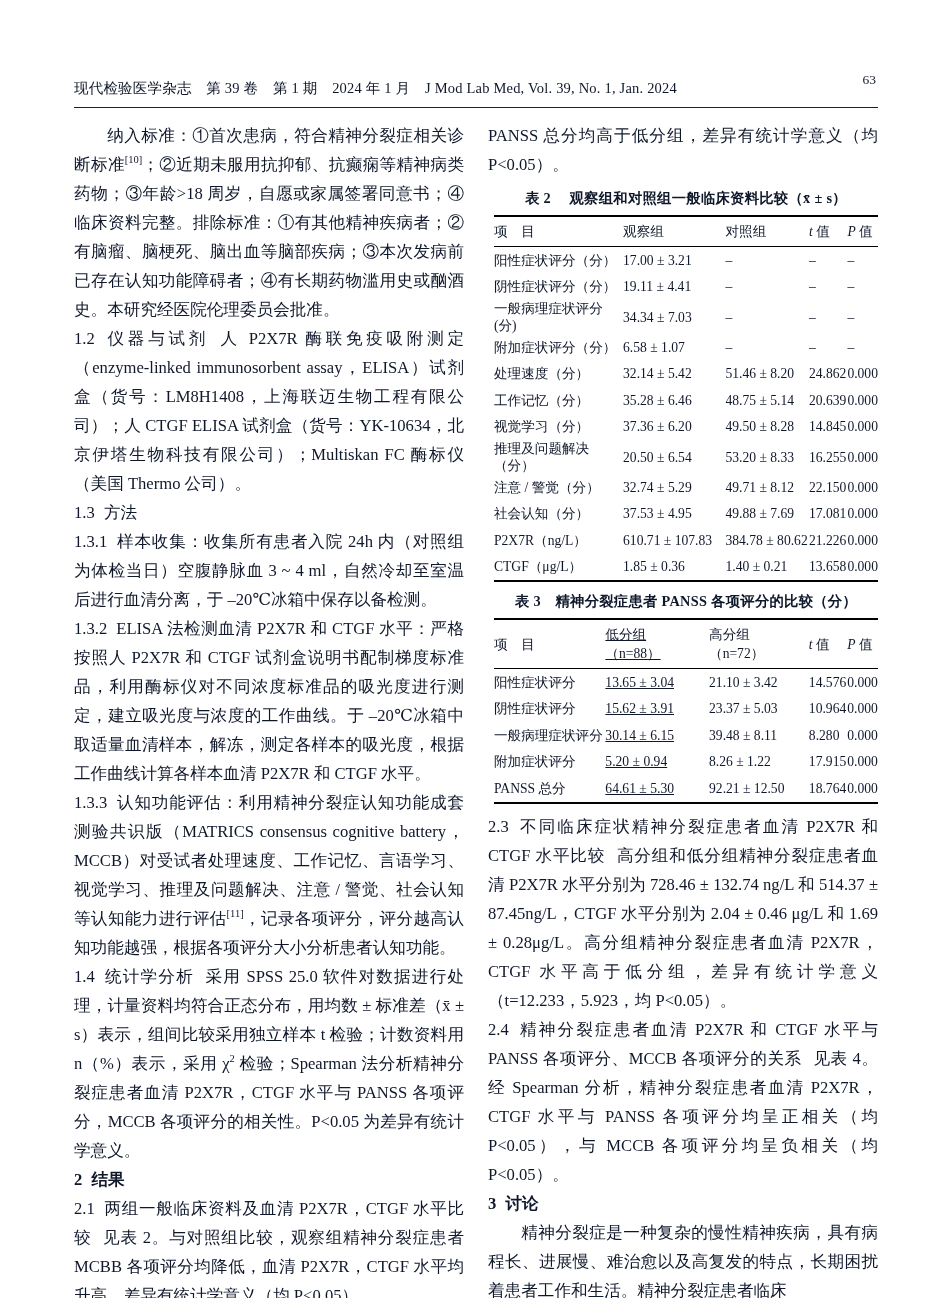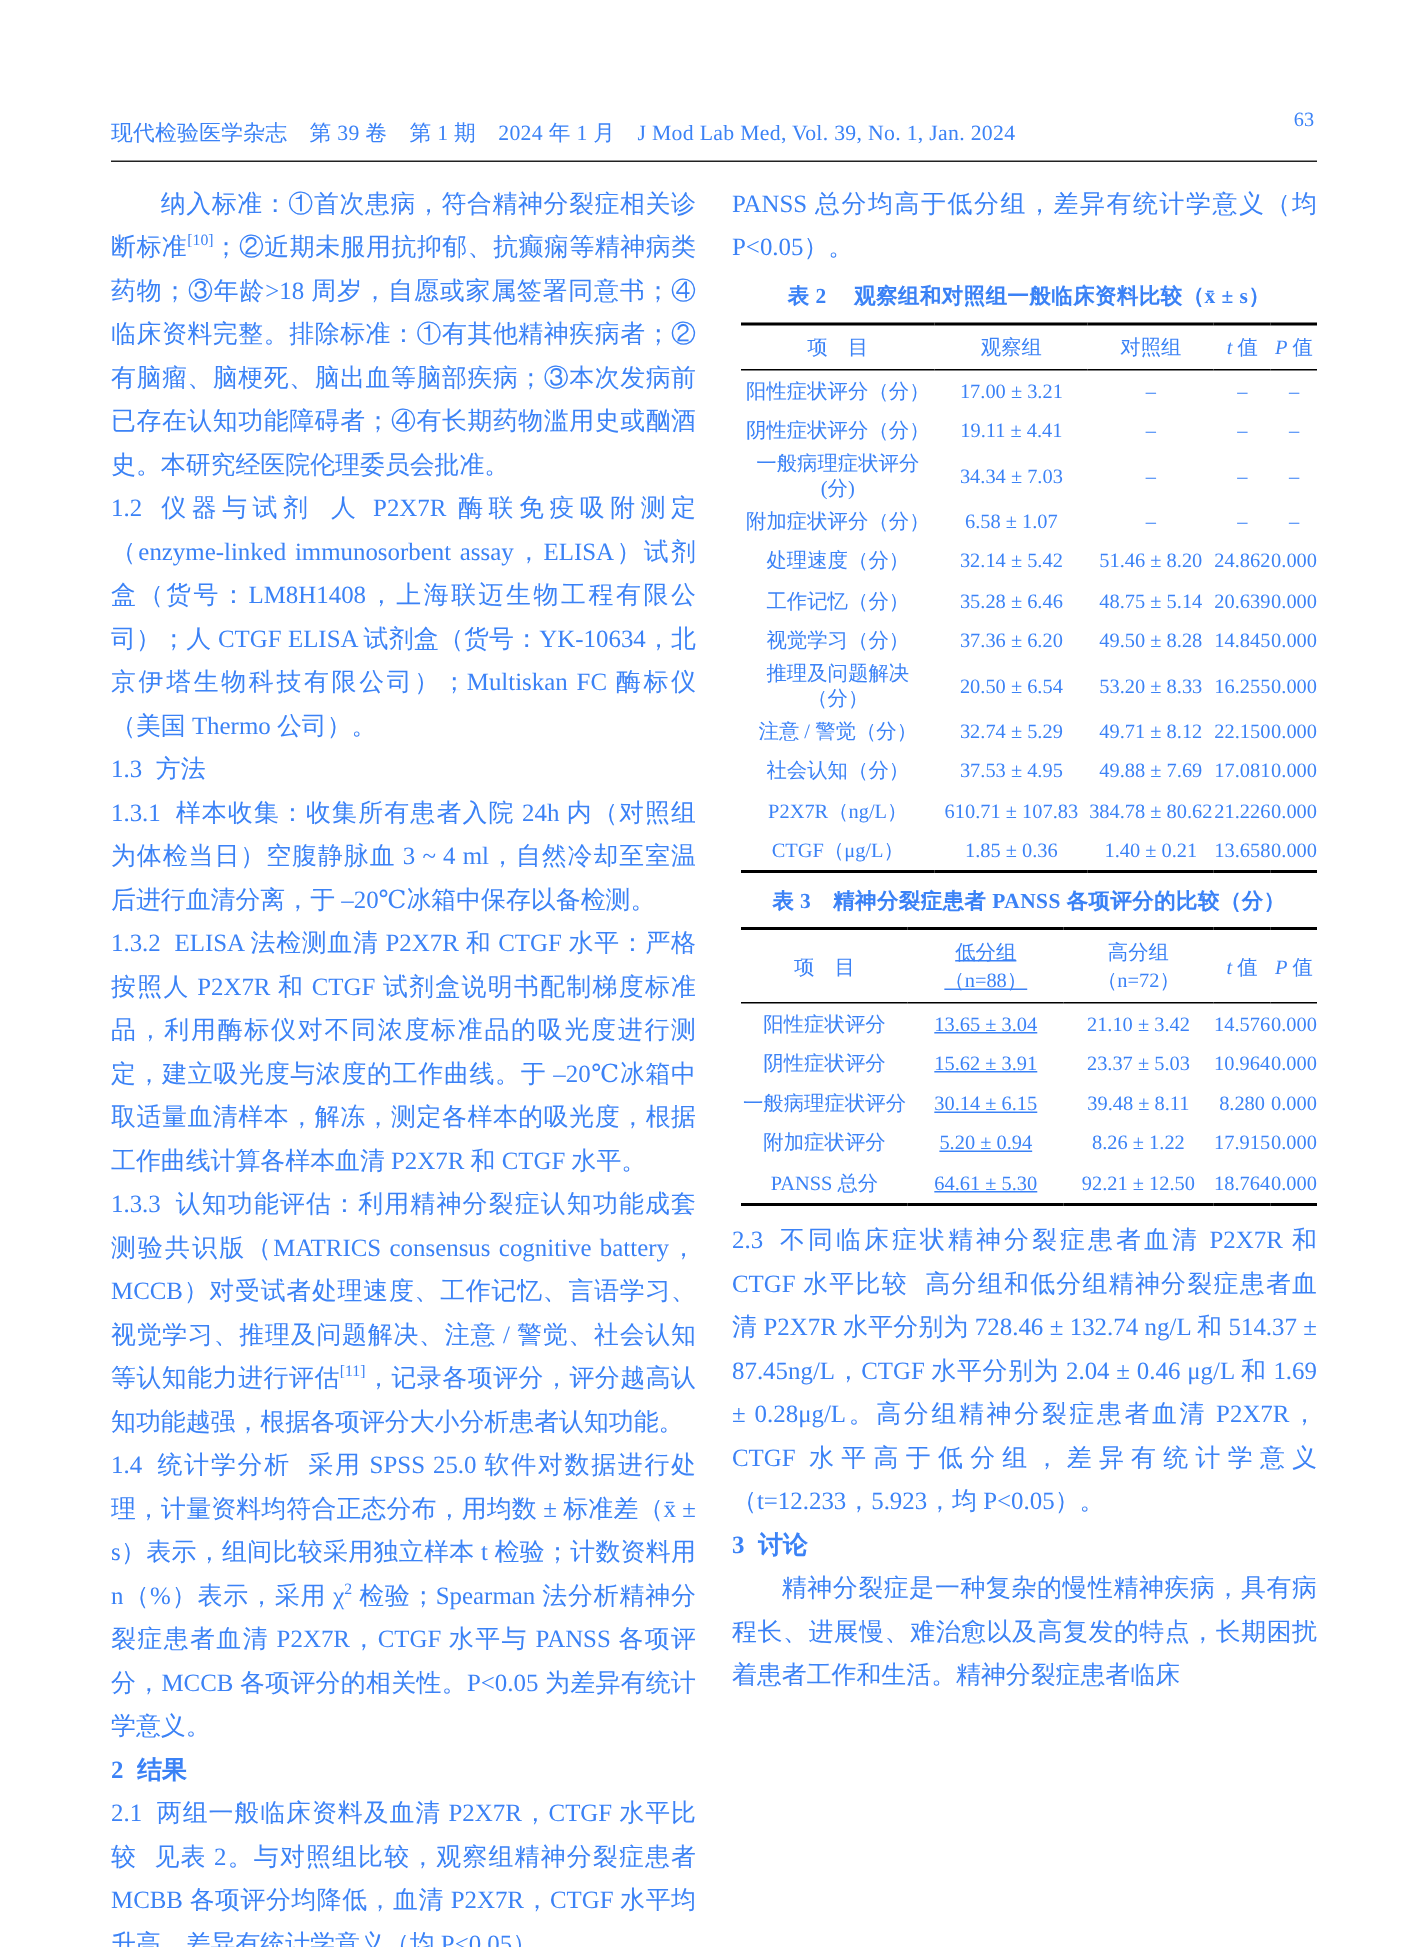--- a/index.html
+++ b/index.html
@@ -1,20 +1,20 @@
 <!DOCTYPE html>
 <html><head>
 <meta charset="utf-8">
 <style>
   html,body{margin:0;padding:0;background:#e8e8e8;}
   .page{
     position:relative;
     width:950px;height:1298px;
     background:#ffffff;
-    color:#3b82f6;
+    color:#0f172a;
     font-family:"Liberation Serif","DejaVu Serif",serif;
     box-sizing:border-box;
     padding:72px 72px 0 74px;
     overflow:hidden;
   }
   .page-header{
     display:flex;
     justify-content:space-between;
     align-items:flex-start;
     border-bottom:1.6px solid #222;
@@ -59,21 +59,21 @@
     line-height:20px;
     margin:9px 0 7px 0;
     letter-spacing:0.3px;
   }
   table.tbl{
     width:100%;
     border-collapse:collapse;
     border-top:2.2px solid #000;
     border-bottom:2.2px solid #000;
     font-size:13.6px;
-    text-align:center;
+    text-align:left;
   }
   table.tbl th{
     font-weight:normal;
     border-bottom:1.1px solid #000;
     padding:5px 0;
     line-height:19px;
   }
   table.tbl td{
     padding:0;
     height:26.5px;
@@ -266,18 +266,19 @@
                 <td>64.61 ± 5.30</td>
                 <td>92.21 ± 12.50</td>
                 <td>18.764</td>
                 <td>0.000</td>
               </tr>
             </tbody>
           </table>
       </div>
 
       <p class="para"><span class="snum">2.3</span><span class="slead">不同临床症状精神分裂症患者血清 P2X7R 和 CTGF 水平比较</span><span>高分组和低分组精神分裂症患者血清 P2X7R 水平分别为 728.46 ± 132.74 ng/L 和 514.37 ± 87.45ng/L，CTGF 水平分别为 2.04 ± 0.46 μg/L 和 1.69 ± 0.28μg/L。高分组精神分裂症患者血清 P2X7R，CTGF 水平高于低分组，差异有统计学意义（t=12.233，5.923，均 P&lt;0.05）。</span></p>
+      <p class="para"><span class="snum">2.4</span><span class="slead">精神分裂症患者血清 P2X7R 和 CTGF 水平与 PANSS 各项评分、MCCB 各项评分的关系</span><span>见表 4。经 Spearman 分析，精神分裂症患者血清 P2X7R，CTGF 水平与 PANSS 各项评分均呈正相关（均 P&lt;0.05），与 MCCB 各项评分均呈负相关（均 P&lt;0.05）。</span></p>
       <p class="para heading"><span class="snum">3</span><span class="slead">讨论</span></p>
       <p class="para indent"><span>精神分裂症是一种复杂的慢性精神疾病，具有病程长、进展慢、难治愈以及高复发的特点，长期困扰着患者工作和生活。精神分裂症患者临床</span></p>
     </div>
 
   </div>
 </div>
 
 </body></html>

